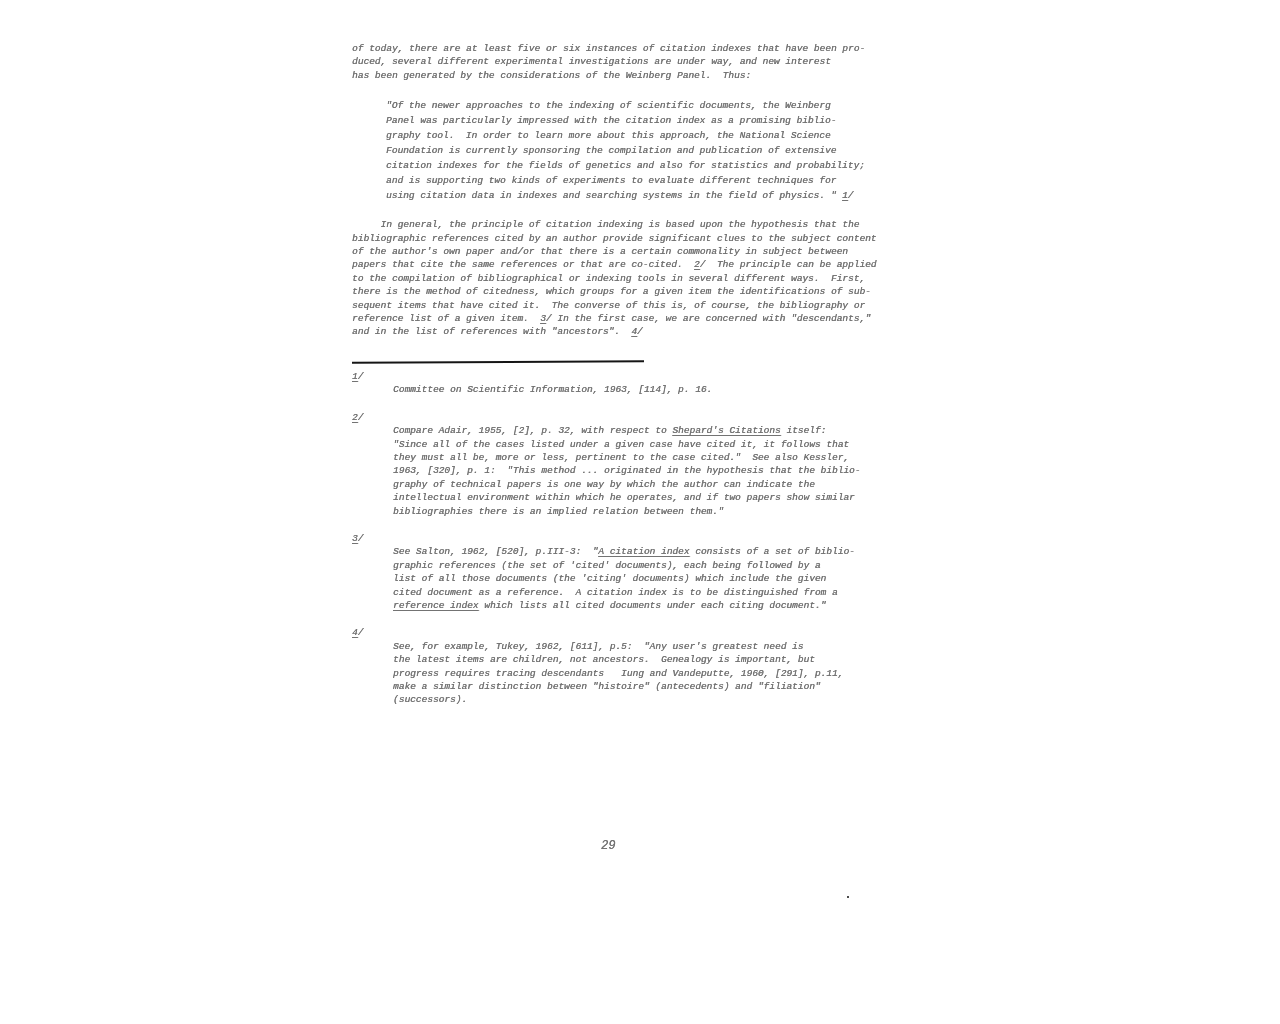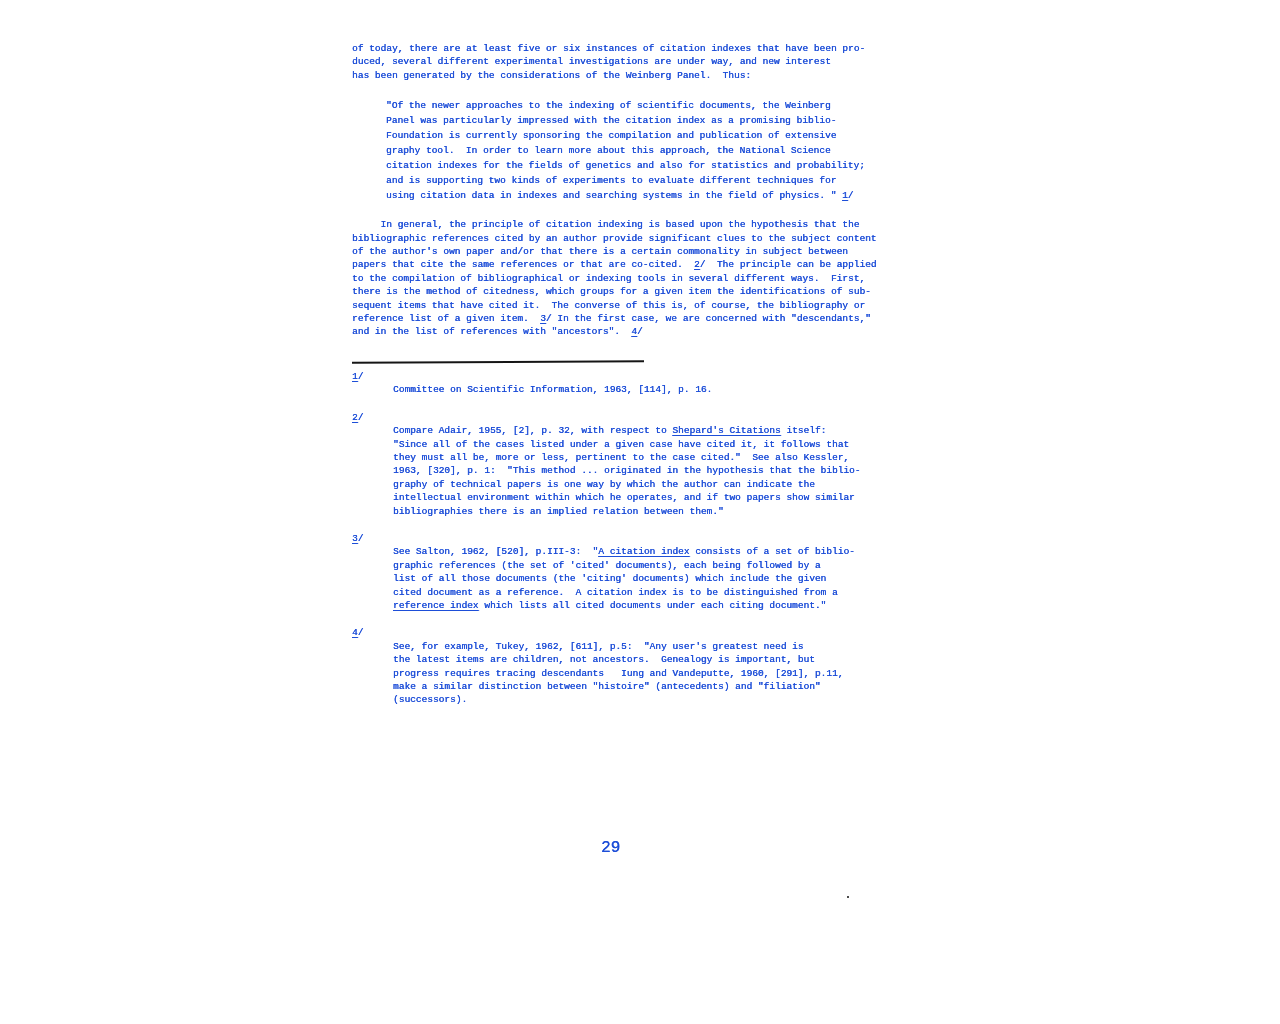--- a/index.html
+++ b/index.html
@@ -7,21 +7,22 @@
     padding: 0;
     background: #ffffff;
   }
   .page {
     position: relative;
     width: 1280px;
     height: 912px;
     background: #ffffff;
     overflow: hidden;
     font-family: "Liberation Mono", "DejaVu Sans Mono", monospace;
-    color: #1d4ed8;
+    color: #737373;
+    font-style: italic;
   }
   .column {
     position: absolute;
     left: 352px;
     top: 42px;
     width: 540px;
   }
   .ln {
     white-space: pre;
     font-size: 9.5px;
@@ -41,21 +42,21 @@
     transform: rotate(-0.25deg);
   }
   .footnotes .fn { margin-top: 14px; }
   .footnotes .fn:first-child { margin-top: 7px; }
   .fnmark { }
   .fnbody { padding-left: 41px; }
   .pageno {
     position: absolute;
     left: 601px;
     top: 839px;
-    font-size: 16px;
+    font-size: 12px;
     text-shadow: 0.3px 0 0 currentColor;
   }
   .artifact { position: absolute; background: #111; }
   .speck { border-radius: 50%; }
 </style>
 </head>
 <body>
 
 <div class="page">
 
@@ -63,22 +64,22 @@
 
     <section class="para p1">
         <div class="ln"><span>of today, there are at least five or six instances of citation indexes that have been pro-</span></div>
         <div class="ln"><span>duced, several different experimental investigations are under way, and new interest</span></div>
         <div class="ln"><span>has been generated by the considerations of the Weinberg Panel.  Thus:</span></div>
       </section>
 
     <section class="para quote">
         <div class="ln"><span>"Of the newer approaches to the indexing of scientific documents, the Weinberg</span></div>
         <div class="ln"><span>Panel was particularly impressed with the citation index as a promising biblio-</span></div>
+        <div class="ln"><span>graphy tool.  In order to learn more about this approach, the National Science</span></div>
         <div class="ln"><span>Foundation is currently sponsoring the compilation and publication of extensive</span></div>
-        <div class="ln"><span>graphy tool.  In order to learn more about this approach, the National Science</span></div>
         <div class="ln"><span>citation indexes for the fields of genetics and also for statistics and probability;</span></div>
         <div class="ln"><span>and is supporting two kinds of experiments to evaluate different techniques for</span></div>
         <div class="ln"><span>using citation data in indexes and searching systems in the field of physics. " </span><span class="u">1</span><span>/</span></div>
       </section>
 
     <section class="para p2">
         <div class="ln"><span>     In general, the principle of citation indexing is based upon the hypothesis that the</span></div>
         <div class="ln"><span>bibliographic references cited by an author provide significant clues to the subject content</span></div>
         <div class="ln"><span>of the author's own paper and/or that there is a certain commonality in subject between</span></div>
         <div class="ln"><span>papers that cite the same references or that are co-cited.  </span><span class="u">2</span><span>/  The principle can be applied</span></div>

